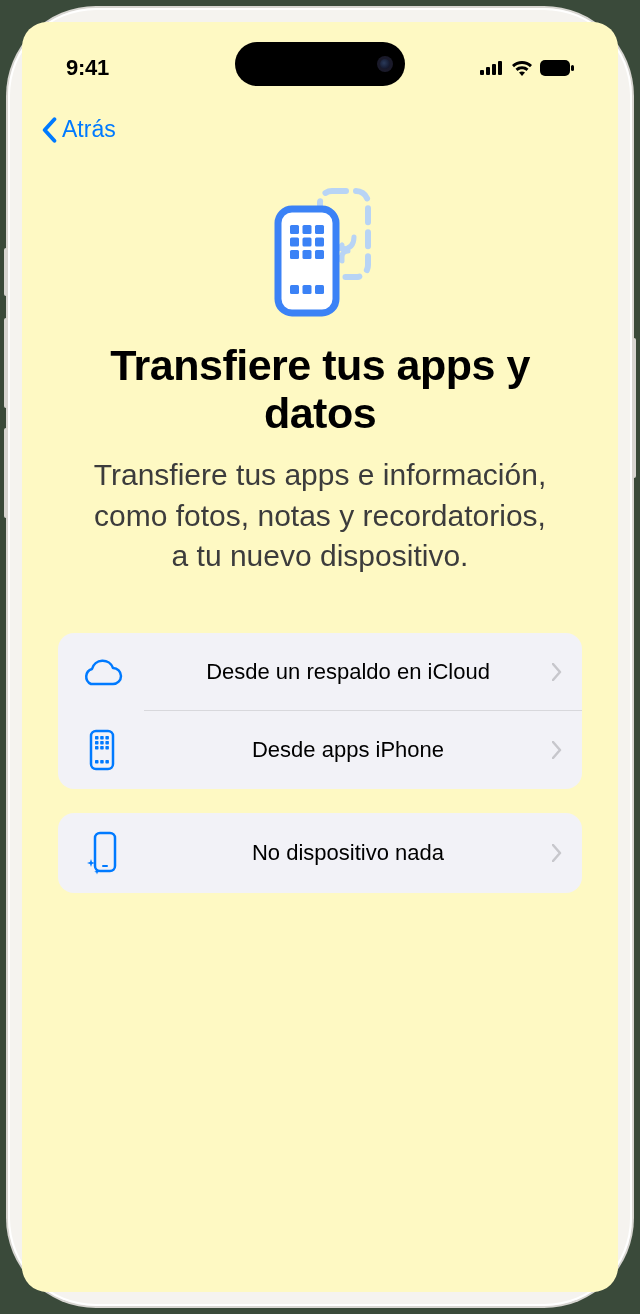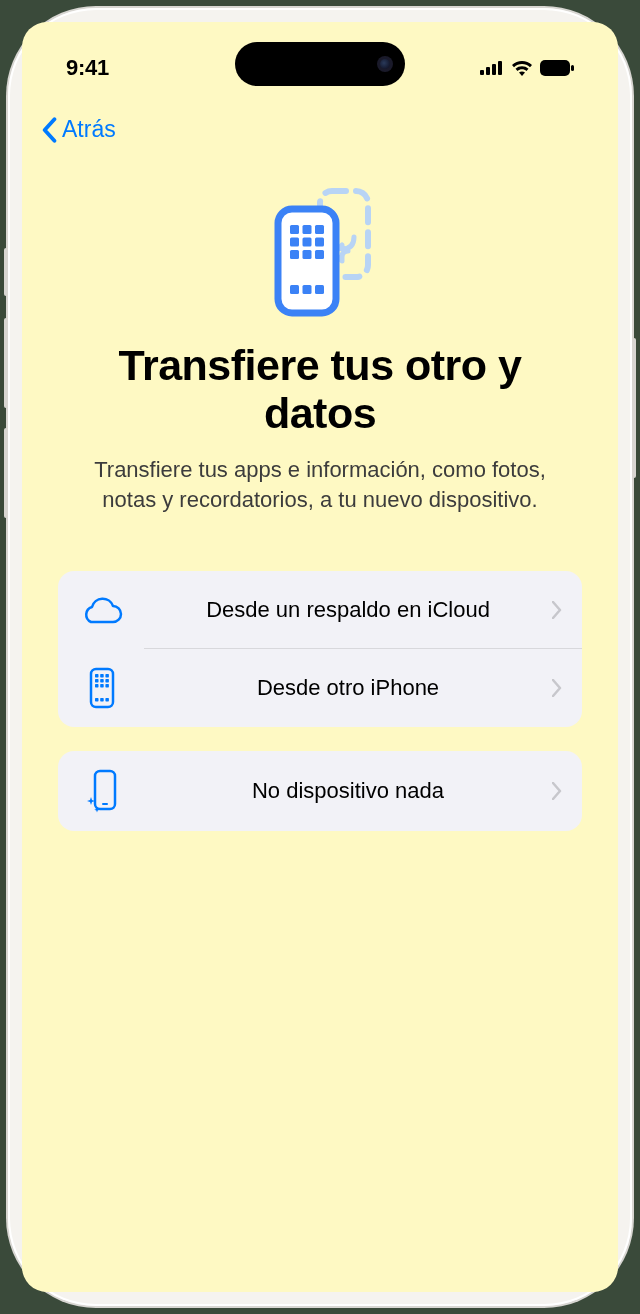--- a/index.html
+++ b/index.html
@@ -141,21 +141,21 @@
     .page-title {
       font-size: 43px;
       font-weight: 700;
       line-height: 1.12;
       letter-spacing: -0.5px;
       color: #000;
       margin-bottom: 18px;
       padding: 0 10px;
     }
     .page-subtitle {
-      font-size: 22px;
+      font-size: 30px;
       line-height: 1.35;
       color: #3c3c3c;
       padding: 0 30px;
       margin-bottom: 56px;
     }
     .options-group {
       background: #f2f2f7;
       border-radius: 16px;
       margin: 0 0 24px 0;
       overflow: hidden;
@@ -251,21 +251,21 @@
             <rect x="30" y="63" width="9" height="9" rx="1.5"></rect>
             <rect x="42.5" y="63" width="9" height="9" rx="1.5"></rect>
             <rect x="55" y="63" width="9" height="9" rx="1.5"></rect>
             <rect x="30" y="98" width="9" height="9" rx="1.5"></rect>
             <rect x="42.5" y="98" width="9" height="9" rx="1.5"></rect>
             <rect x="55" y="98" width="9" height="9" rx="1.5"></rect>
           </g>
         </svg>
       </div>
 
-      <h1 class="page-title">Transfiere tus otro y datos</h1>
+      <h1 class="page-title">Transfiere tus apps y datos</h1>
       <p class="page-subtitle">Transfiere tus apps e información, como fotos, notas y recordatorios, a tu nuevo dispositivo.</p>
 
       <div class="options-group">
 
         <div class="option-row">
           <div class="option-icon">
             <svg width="42" height="28" viewBox="0 0 42 28" fill="none">
               <path d="M32 26 A8 8 0 0 0 32 10 A11 11 0 0 0 11 11 A8 8 0 0 0 10 26 Z" stroke="#007AFF" stroke-width="2.5" fill="none" stroke-linejoin="round"></path>
             </svg>
           </div>
@@ -288,21 +288,21 @@
                   <rect x="16.4" y="12" width="3.5" height="3.5" rx="0.7"></rect>
                 <rect x="6" y="17" width="3.5" height="3.5" rx="0.7"></rect>
                   <rect x="11.2" y="17" width="3.5" height="3.5" rx="0.7"></rect>
                   <rect x="16.4" y="17" width="3.5" height="3.5" rx="0.7"></rect>
                 <rect x="6" y="31" width="3.5" height="3.5" rx="0.7"></rect>
                   <rect x="11.2" y="31" width="3.5" height="3.5" rx="0.7"></rect>
                   <rect x="16.4" y="31" width="3.5" height="3.5" rx="0.7"></rect>
               </g>
             </svg>
           </div>
-          <span class="option-label">Desde otro iPhone</span>
+          <span class="option-label">Desde apps iPhone</span>
           <svg class="chevron" width="10" height="18" viewBox="0 0 10 18">
               <path d="M1 1 L8 9 L1 17" stroke="#c7c7cc" stroke-width="2.5" fill="none" stroke-linecap="round" stroke-linejoin="round"></path>
             </svg>
         </div>
 
 
 
       </div>
 
       <div class="options-group">

